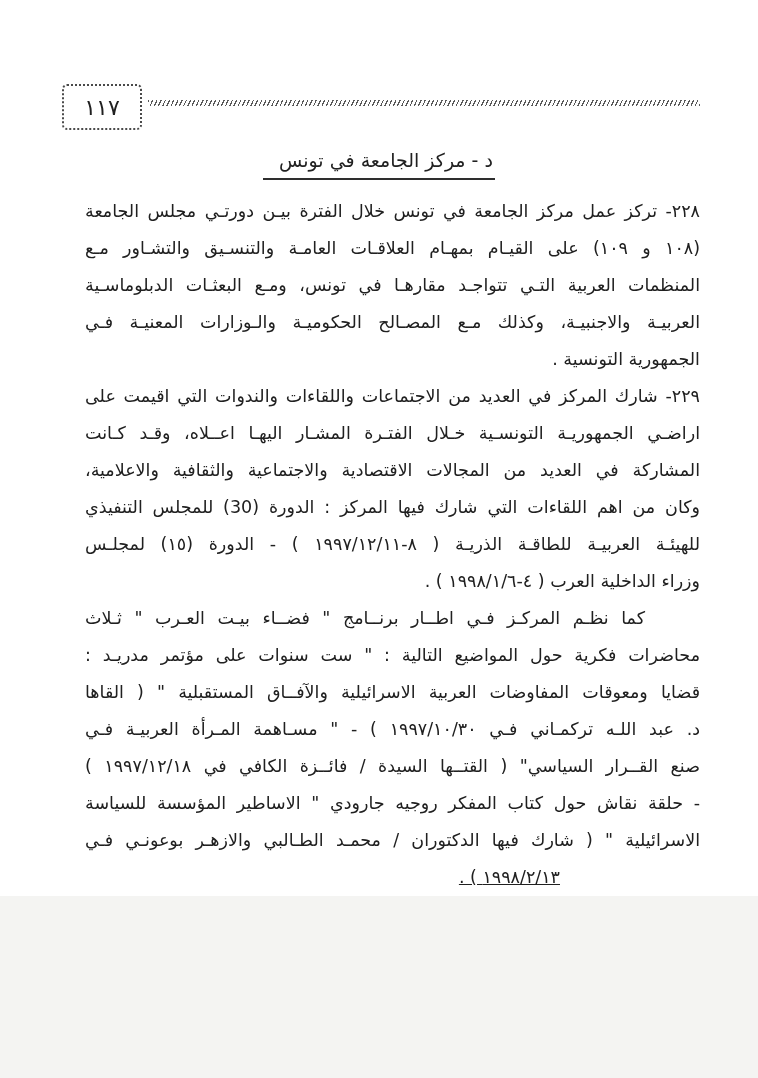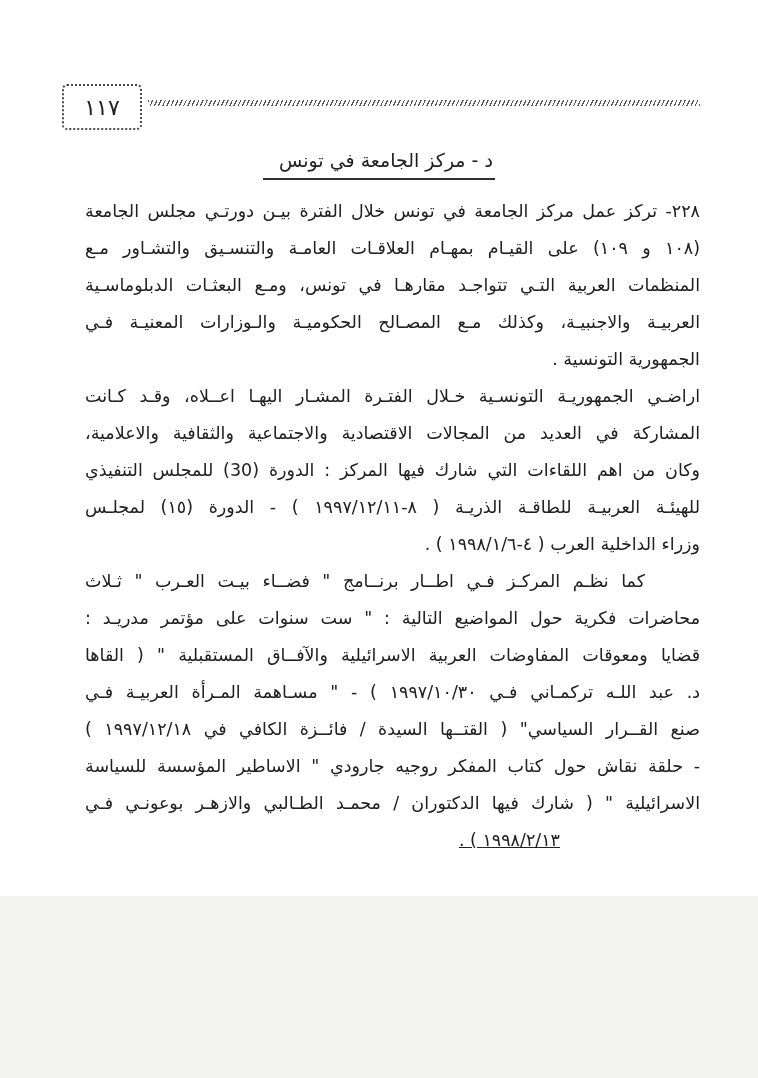--- a/index.html
+++ b/index.html
@@ -103,20 +103,21 @@
 
     <div>
       <div class="line">٢٢٨- تركز عمل مركز الجامعة في تونس خلال الفترة بيـن دورتـي مجلس الجامعة</div>
       <div class="line">(١٠٨ و ١٠٩) على القيـام بمهـام العلاقـات العامـة والتنسـيق والتشـاور مـع</div>
       <div class="line">المنظمات العربية التـي تتواجـد مقارهـا في تونس، ومـع البعثـات الدبلوماسـية</div>
       <div class="line">العربيـة والاجنبيـة، وكذلك مـع المصـالح الحكوميـة والـوزارات المعنيـة فـي</div>
       <div class="line end">الجمهورية التونسية .</div>
     </div>
 
     <div>
+      <div class="line">٢٢٩- شارك المركز في العديد من الاجتماعات واللقاءات والندوات التي اقيمت على</div>
       <div class="line">اراضـي الجمهوريـة التونسـية خـلال الفتـرة المشـار اليهـا اعــلاه، وقـد كـانت</div>
       <div class="line">المشاركة في العديد من المجالات الاقتصادية والاجتماعية والثقافية والاعلامية،</div>
       <div class="line">وكان من اهم اللقاءات التي شارك فيها المركز : الدورة (30) للمجلس التنفيذي</div>
       <div class="line">للهيئـة العربيـة للطاقـة الذريـة ( ٨-١٩٩٧/١٢/١١ ) - الدورة (١٥) لمجلـس</div>
       <div class="line end">وزراء الداخلية العرب ( ٤-١٩٩٨/١/٦ ) .</div>
     </div>
 
     <div>
       <div class="line indent">كما نظـم المركـز فـي اطــار برنــامج " فضــاء بيـت العـرب " ثـلاث</div>
       <div class="line">محاضرات فكرية حول المواضيع التالية : " ست سنوات على مؤتمر مدريـد :</div>

